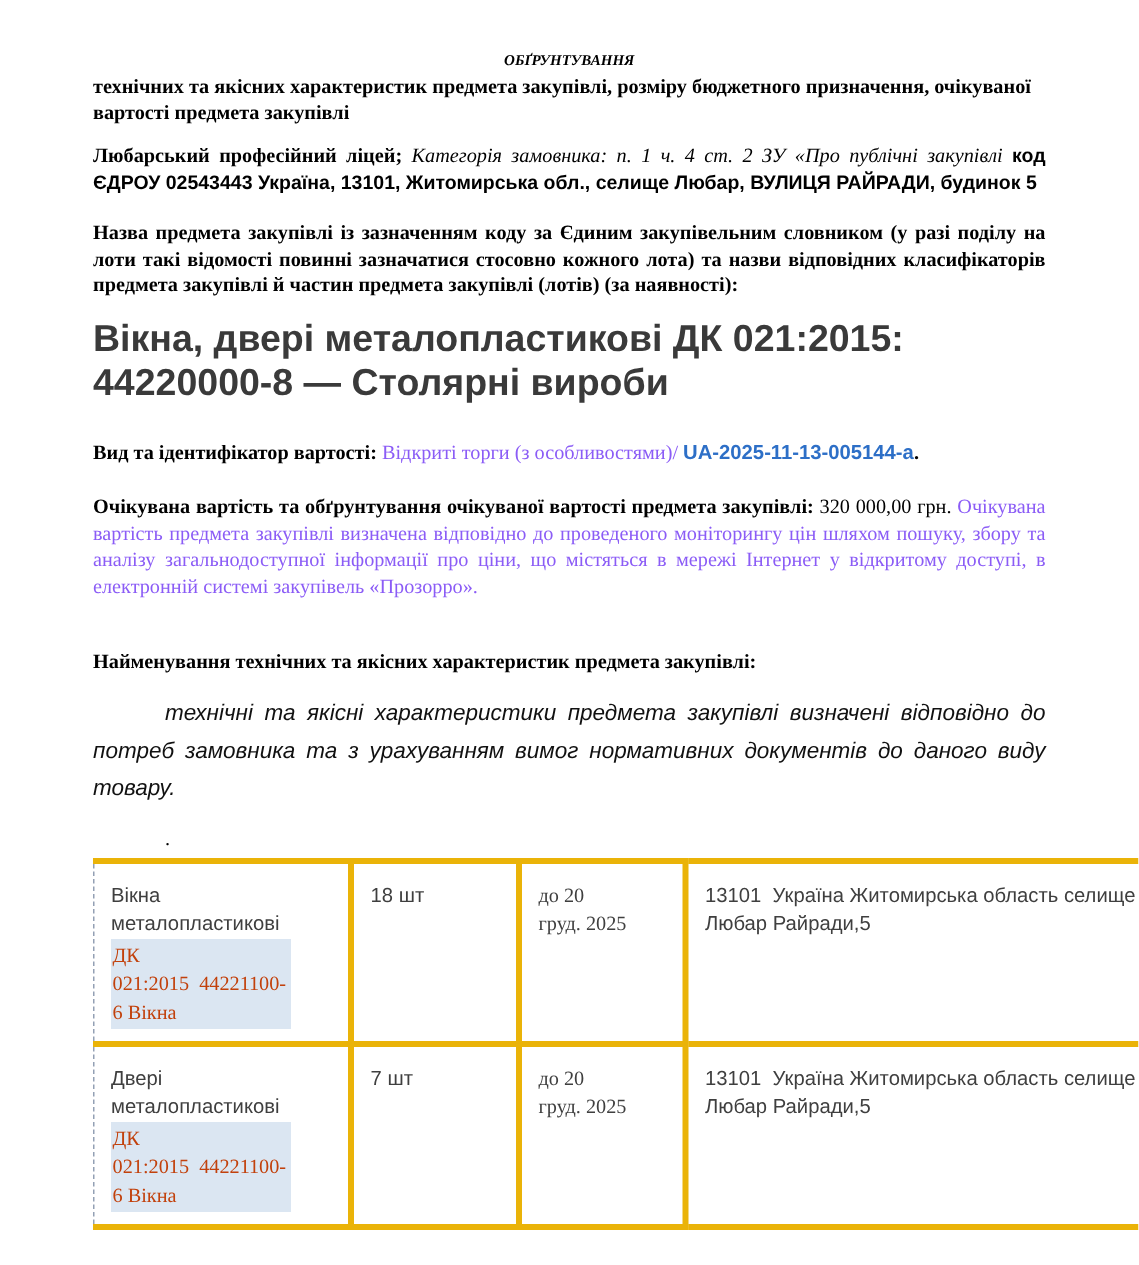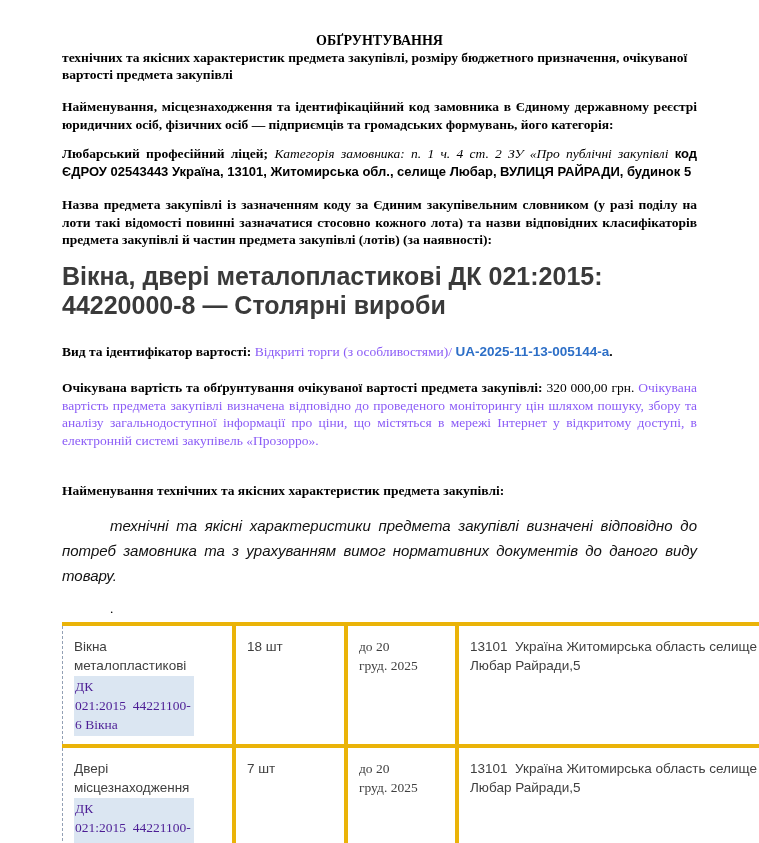--- a/index.html
+++ b/index.html
@@ -3,22 +3,22 @@
 <meta charset="utf-8">
 <style>
   html,body{margin:0;padding:0;background:#fff;}
   .page{
     width:759px;height:843px;box-sizing:border-box;
     background:#ffffff;padding:26px 0 0 0;overflow:hidden;
     font-family:"Liberation Serif",serif;color:#000;
   }
   .text-col{margin:0 62px;width:635px;}
   .doc-title{
-    margin:6px 0 0 0;font-size:14px;line-height:17px;font-weight:700;
-    text-align:center;font-family:"Liberation Serif",serif;
+    margin:6px 0 0 0;font-size:10px;line-height:17px;font-weight:700;
+    text-align:center;font-family:"Liberation Serif",serif;font-style:italic;
   }
   .doc-subtitle{
     margin:0;font-size:13.5px;line-height:17px;font-weight:700;text-align:left;
   }
   .para{
     margin:0;font-size:13.5px;line-height:17.5px;text-align:justify;
   }
   .bold-serif{font-weight:700;font-family:"Liberation Serif",serif;}
   .italic-serif{font-style:italic;font-family:"Liberation Serif",serif;}
   .bold-sans{font-weight:700;font-family:"Liberation Sans",sans-serif;font-size:13px;}
@@ -55,34 +55,33 @@
   tr.row-1{height:110px;}
   tr.row-2{height:106px;}
   .col-name{width:148px;}
   .col-qty{width:87px;margin-left:47px;}
   .col-deadline{width:86px;font-family:Liberation Serif, serif;}
   .col-address{width:357px;}
   .cell-pre{white-space:pre-wrap;}
   .item-name{display:block;white-space:pre-wrap;}
   .item-code{
     display:inline-block;white-space:pre-wrap;background:#dbe6f2;
-    font-family:"Liberation Serif",serif;color:#4c1d95;padding:1px 3px 2px 1px;
+    font-family:"Liberation Serif",serif;color:#c2410c;padding:1px 3px 2px 1px;
     margin-top:1px;line-height:19px;
   }
 </style>
 </head>
 <body>
 
 <div class="page">
   <div class="text-col">
 
     <h1 class="doc-title">ОБҐРУНТУВАННЯ</h1>
     <div class="doc-subtitle">технічних та якісних характеристик предмета закупівлі, розміру бюджетного призначення, очікуваної вартості предмета закупівлі</div>
 
-    <p class="para bold-serif mt-para1">Найменування, місцезнаходження та ідентифікаційний код замовника в Єдиному державному реєстрі юридичних осіб, фізичних осіб — підприємців та громадських формувань, його категорія:</p>
 
     <p class="para mt-para2"><span class="bold-serif">Любарський професійний ліцей;</span> <span class="italic-serif">Категорія замовника: п. 1 ч. 4 ст. 2 ЗУ «Про публічні закупівлі</span> <span class="bold-sans">код ЄДРОУ 02543443 Україна, 13101, Житомирська обл., селище Любар, ВУЛИЦЯ РАЙРАДИ, будинок 5</span></p>
 
     <p class="para bold-serif mt-para3">Назва предмета закупівлі із зазначенням коду за Єдиним закупівельним словником (у разі поділу на лоти такі відомості повинні зазначатися стосовно кожного лота) та назви відповідних класифікаторів предмета закупівлі й частин предмета закупівлі (лотів) (за наявності):</p>
 
     <h2 class="subject-title">Вікна, двері металопластикові ДК 021:2015: 44220000-8 — Столярні вироби</h2>
 
     <p class="para mt-proc"><span class="bold-serif">Вид та ідентифікатор вартості:</span> <span class="blue-serif">Відкриті торги (з особливостями)/</span> <span class="blue-id">UA-2025-11-13-005144-a</span><span class="bold-serif">.</span></p>
 
     <p class="para mt-expected"><span class="bold-serif">Очікувана вартість та обґрунтування очікуваної вартості предмета закупівлі:</span> <span>320 000,00 грн.</span> <span class="blue-serif">Очікувана вартість предмета закупівлі визначена відповідно до проведеного моніторингу цін шляхом пошуку, збору та аналізу загальнодоступної інформації про ціни, що містяться в мережі Інтернет у відкритому доступі, в електронній системі закупівель «Прозорро».</span></p>
@@ -106,21 +105,21 @@
         </td>
         <td class="col-qty cell-pre">18 шт</td>
         <td class="col-deadline cell-pre">до 20
 груд. 2025</td>
         <td class="col-address cell-pre">13101  Україна Житомирська область селище
 Любар Райради,5</td>
       </tr>
       <tr class="row-2">
         <td class="col-name first">
           <span class="item-name">Двері
-місцезнаходження</span>
+металопластикові</span>
           <span class="item-code">ДК
 021:2015  44221100-
 6 Вікна</span>
         </td>
         <td class="col-qty cell-pre">7 шт</td>
         <td class="col-deadline cell-pre">до 20
 груд. 2025</td>
         <td class="col-address cell-pre">13101  Україна Житомирська область селище
 Любар Райради,5</td>
       </tr>

